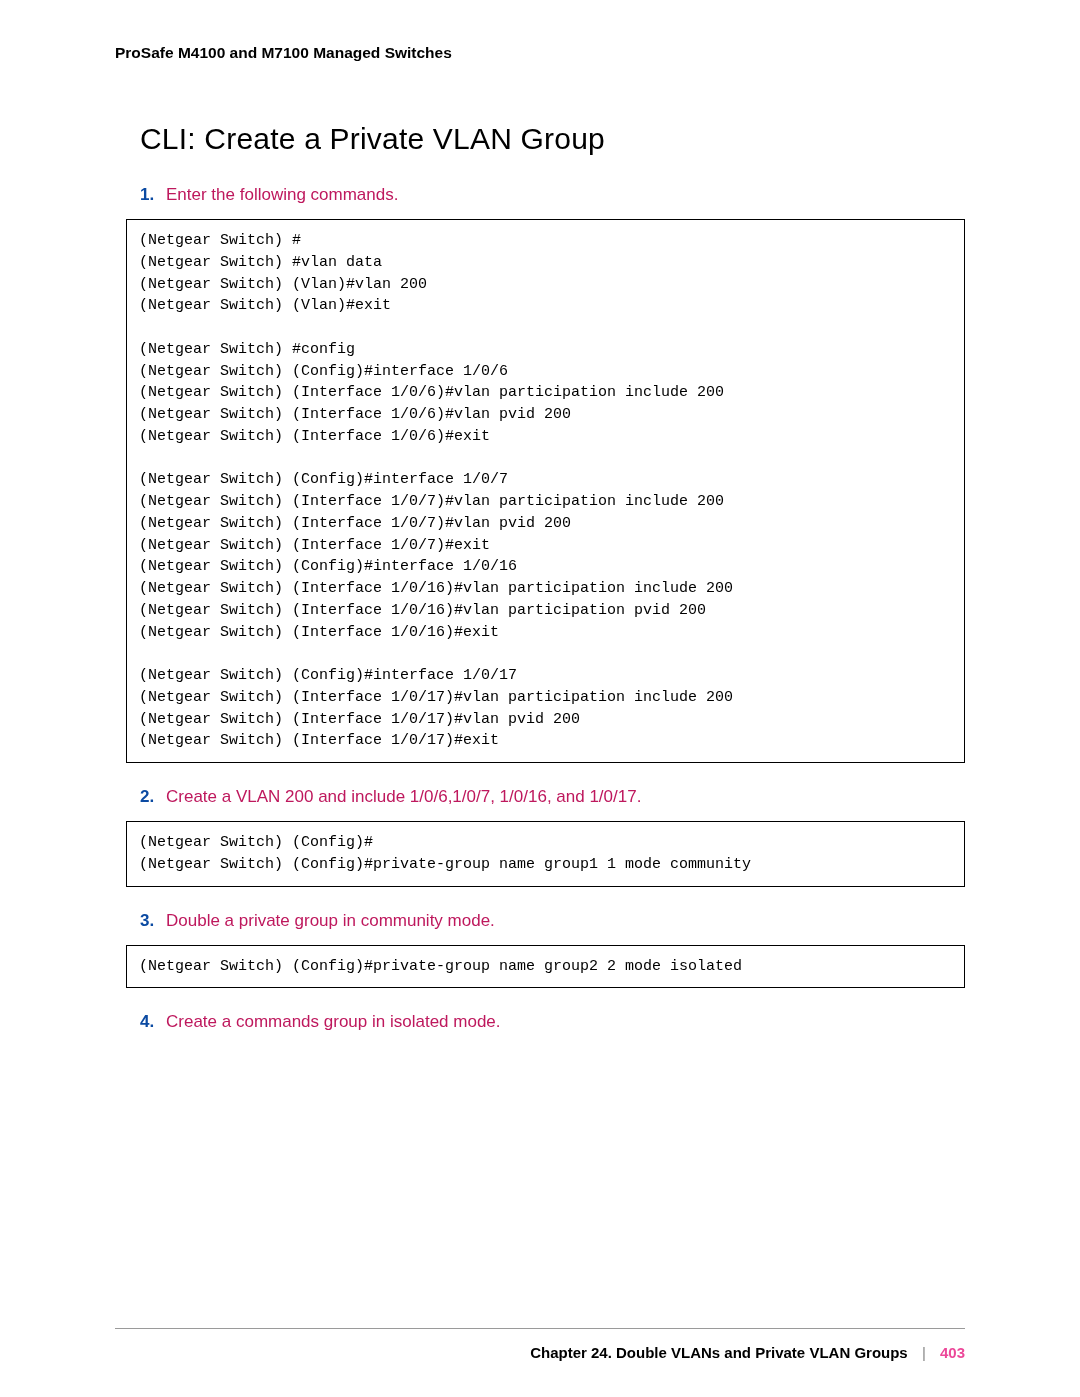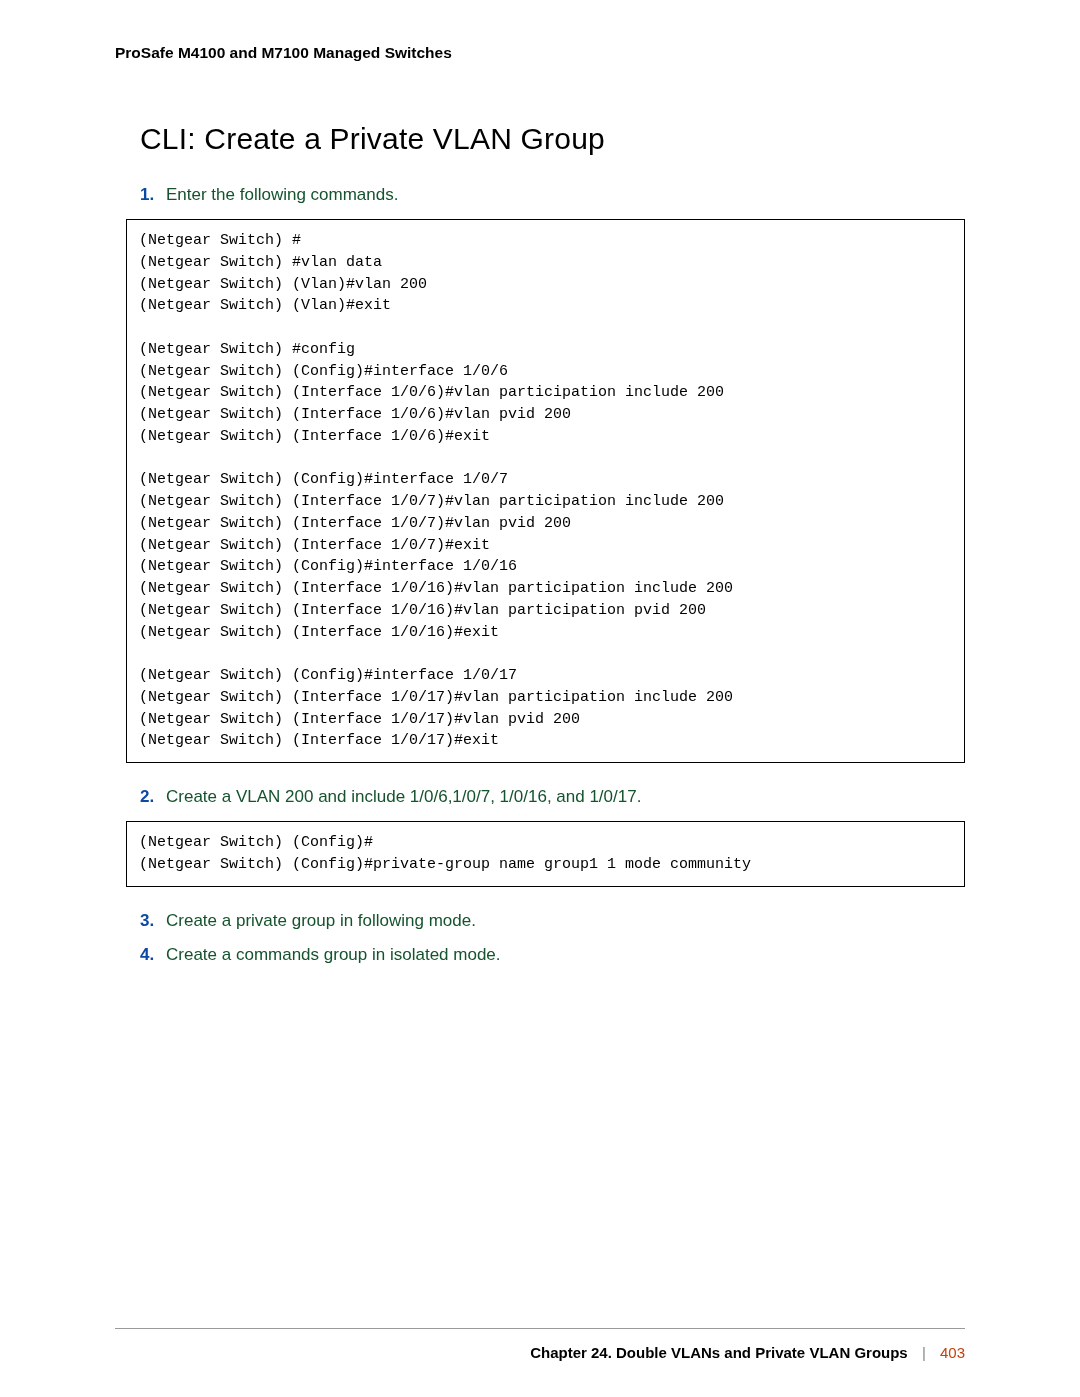--- a/index.html
+++ b/index.html
@@ -42,21 +42,21 @@
     margin-bottom: 14px;
   }
   .step-num {
     color: #0b4aa2;
     font-weight: bold;
     font-size: 17px;
     min-width: 26px;
   }
   .step-text {
     font-size: 17px;
-    color: #14532d;
+    color: #be185d;
   }
   .code-box {
     border: 1px solid #000;
     padding: 10px 12px 10px 12px;
     margin: 0 0 24px 11px;
     font-family: "Courier New", Courier, monospace;
     font-size: 15px;
     line-height: 1.45;
     white-space: pre;
     overflow: hidden;
@@ -75,22 +75,22 @@
     font-size: 15px;
     font-weight: bold;
     color: #000;
   }
   .footer .sep {
     color: #888;
     font-weight: normal;
     margin: 0 10px;
   }
   .footer .pagenum {
-    color: #c2410c;
-    font-weight: normal;
+    color: #ec4899;
+    font-weight: bold;
   }
 </style>
 </head>
 <body>
 
 <div class="page">
 
   <div class="running-head">ProSafe M4100 and M7100 Managed Switches</div>
 
   <h2 class="section-title">CLI: Create a Private VLAN Group</h2>
@@ -137,24 +137,25 @@
       </div>
     </li>
   </ol>
   <div class="code-box">(Netgear Switch) (Config)#
 (Netgear Switch) (Config)#private-group name group1 1 mode community</div>
 
   <ol class="steps">
     <li>
       <div class="step-line">
         <span class="step-num">3.</span>
-        <span class="step-text">Create a private group in following mode.</span>
+        <span class="step-text">Double a private group in community mode.</span>
       </div>
     </li>
   </ol>
+  <div class="code-box">(Netgear Switch) (Config)#private-group name group2 2 mode isolated</div>
 
   <ol class="steps">
     <li>
       <div class="step-line">
         <span class="step-num">4.</span>
         <span class="step-text">Create a commands group in isolated mode.</span>
       </div>
     </li>
   </ol>
 

